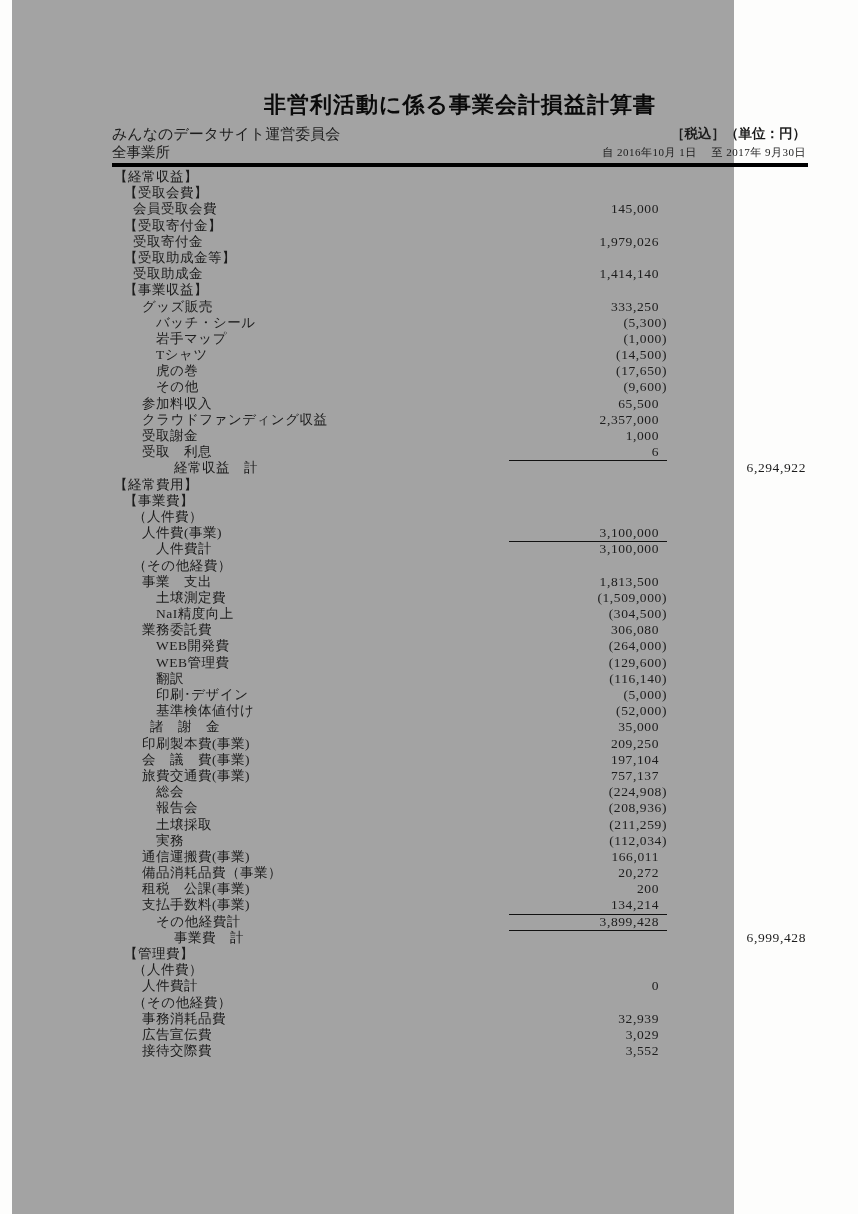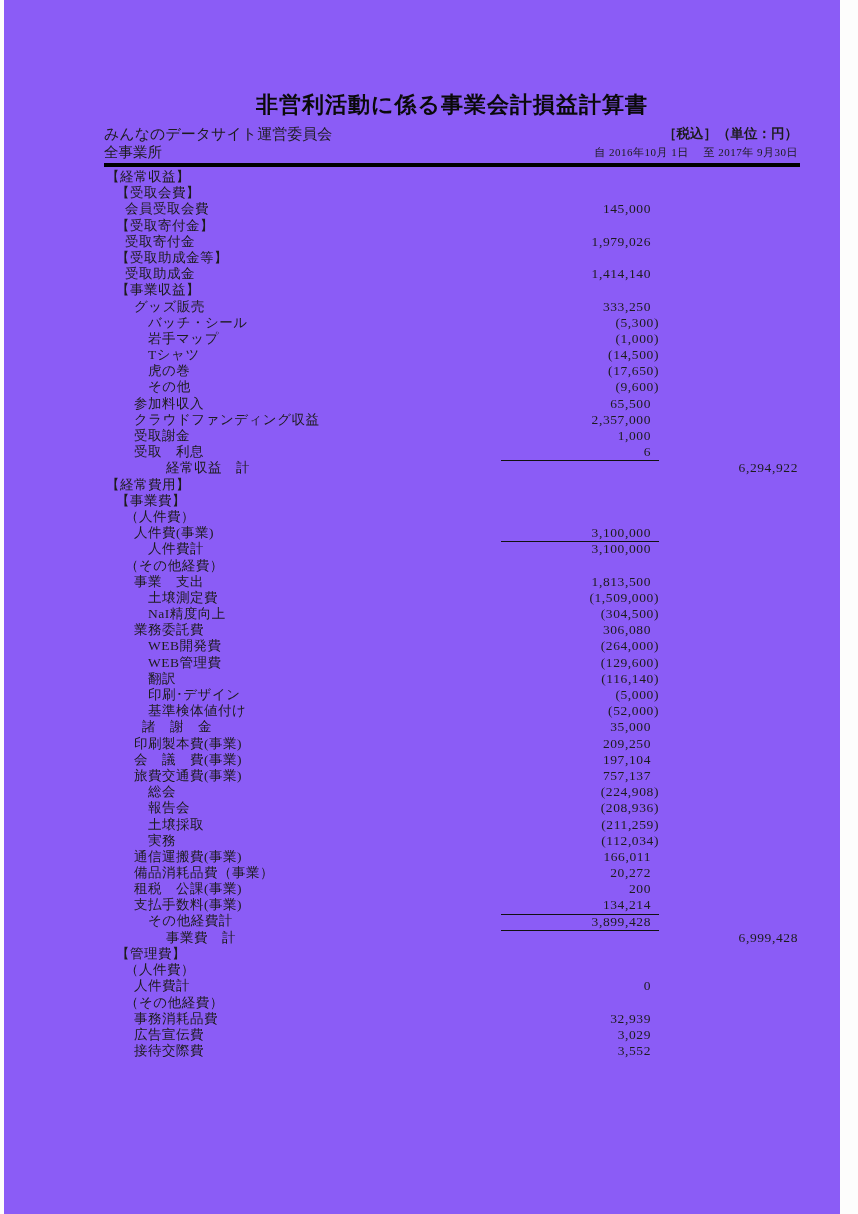--- a/index.html
+++ b/index.html
@@ -1,18 +1,18 @@
 <!DOCTYPE html>
 <html><head>
 <meta charset="utf-8">
 <style>
   * { margin:0; padding:0; box-sizing:border-box; }
   html,body { width:858px; height:1214px; background:#fdfdfc; overflow:hidden; }
   body { font-family:"Liberation Serif","DejaVu Serif",serif; color:#1c1c1c; }
-  .sheet { position:absolute; left:4px; top:0; width:836px; height:1214px; background:#8b5cf6; }
+  .sheet { position:absolute; left:12px; top:0; width:722px; height:1214px; background:#a3a3a3; }
   .content { position:absolute; left:100px; top:90px; width:696px; }
   .doc-title { text-align:center; font-family:"Liberation Sans","DejaVu Sans",sans-serif;
                font-weight:bold; font-size:22px; letter-spacing:1px; color:#0a0a0a; }
   .hdr-line { position:relative; height:18px; line-height:18px; }
   .hdr-line.first { margin-top:5px; }
   .org { font-size:15px; }
   .tax-note { position:absolute; right:2px; top:0; font-family:"Liberation Sans","DejaVu Sans",sans-serif;
               font-weight:bold; font-size:13.5px; }
   .office { font-size:14.5px; }
   .period { position:absolute; right:2px; top:0; font-size:11px; letter-spacing:0.5px; }
@@ -85,21 +85,21 @@
         <div class="row"><span class="lbl" style="left: 30px;">会　議　費(事業)</span><span class="c1 pad">197,104</span></div>
         <div class="row"><span class="lbl" style="left: 30px;">旅費交通費(事業)</span><span class="c1 pad">757,137</span></div>
         <div class="row"><span class="lbl" style="left: 44px;">総会</span><span class="c1">(224,908)</span></div>
         <div class="row"><span class="lbl" style="left: 44px;">報告会</span><span class="c1">(208,936)</span></div>
         <div class="row"><span class="lbl" style="left: 44px;">土壌採取</span><span class="c1">(211,259)</span></div>
         <div class="row"><span class="lbl" style="left: 44px;">実務</span><span class="c1">(112,034)</span></div>
         <div class="row"><span class="lbl" style="left: 30px;">通信運搬費(事業)</span><span class="c1 pad">166,011</span></div>
         <div class="row"><span class="lbl" style="left: 30px;">備品消耗品費（事業）</span><span class="c1 pad">20,272</span></div>
         <div class="row"><span class="lbl" style="left: 30px;">租税　公課(事業)</span><span class="c1 pad">200</span></div>
         <div class="row"><span class="lbl" style="left: 30px;">支払手数料(事業)</span><span class="c1 pad uline">134,214</span></div>
-        <div class="row"><span class="lbl" style="left: 44px; font-family: Liberation Mono, monospace;">その他経費計</span><span class="c1 pad uline">3,899,428</span></div>
+        <div class="row"><span class="lbl" style="left: 44px;">その他経費計</span><span class="c1 pad uline">3,899,428</span></div>
         <div class="row"><span class="lbl" style="left: 62px;">事業費　計</span><span class="c2">6,999,428</span></div>
         <div class="row"><span class="lbl" style="left: 12px;">【管理費】</span></div>
         <div class="row"><span class="lbl" style="left: 21px;">（人件費）</span></div>
         <div class="row"><span class="lbl" style="left: 30px;">人件費計</span><span class="c1 pad">0</span></div>
         <div class="row"><span class="lbl" style="left: 21px;">（その他経費）</span></div>
         <div class="row"><span class="lbl" style="left: 30px;">事務消耗品費</span><span class="c1 pad">32,939</span></div>
         <div class="row"><span class="lbl" style="left: 30px;">広告宣伝費</span><span class="c1 pad">3,029</span></div>
         <div class="row"><span class="lbl" style="left: 30px;">接待交際費</span><span class="c1 pad">3,552</span></div>
       </div>
 

